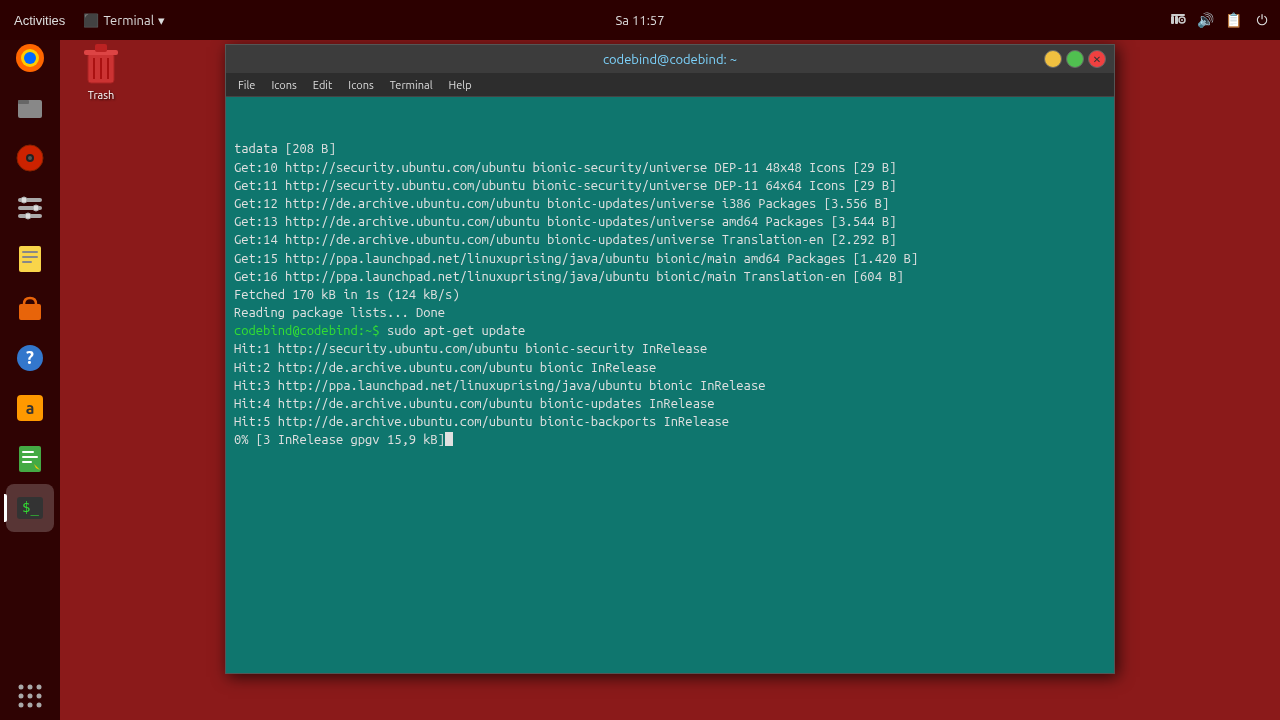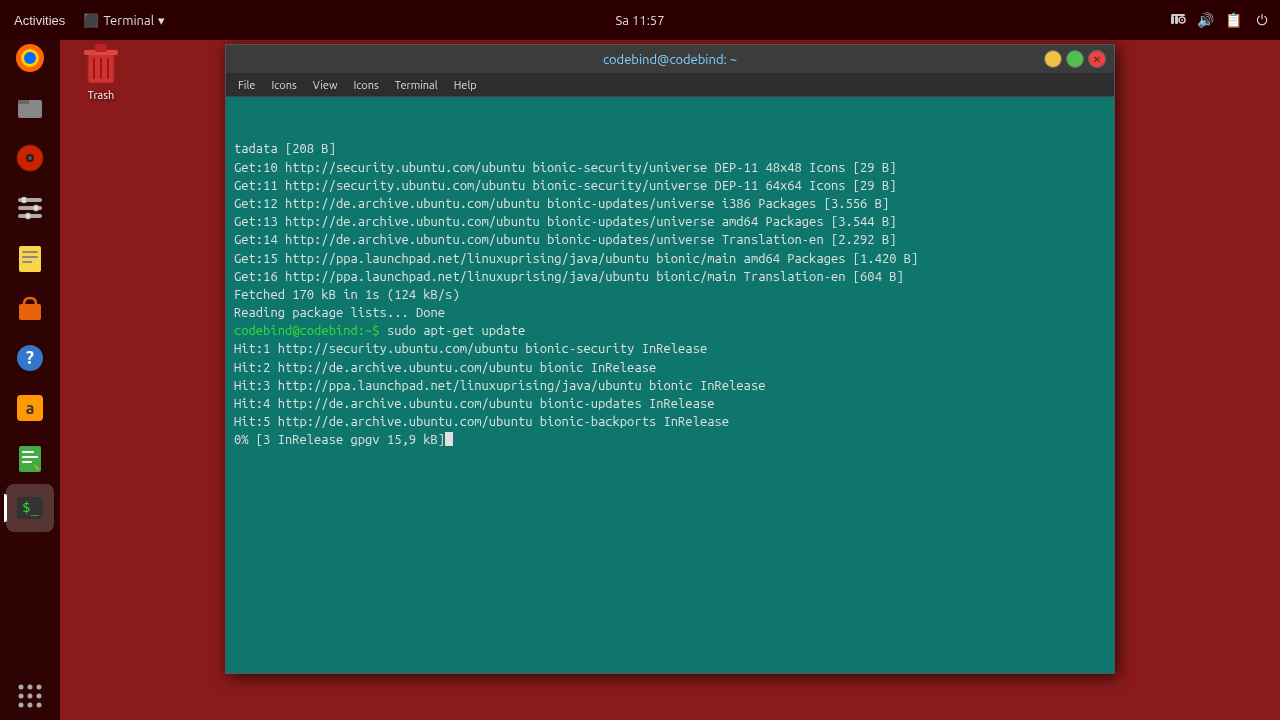--- a/index.html
+++ b/index.html
@@ -384,21 +384,21 @@
     <span id="terminal-title">codebind@codebind: ~</span>
     <div id="window-controls">
       <div class="win-btn minimize"></div>
       <div class="win-btn maximize"></div>
       <div class="win-btn close">✕</div>
     </div>
   </div>
   <div id="terminal-menubar">
     <span class="menu-item">File</span>
     <span class="menu-item">Icons</span>
-    <span class="menu-item">View</span>
+    <span class="menu-item">Edit</span>
     <span class="menu-item">Icons</span>
     <span class="menu-item">Terminal</span>
     <span class="menu-item">Help</span>
   </div>
   <div id="terminal-body">
     <div id="terminal-content"><div>tadata [208 B]</div><div>Get:10 http://security.ubuntu.com/ubuntu bionic-security/universe DEP-11 48x48 Icons [29 B]</div><div>Get:11 http://security.ubuntu.com/ubuntu bionic-security/universe DEP-11 64x64 Icons [29 B]</div><div>Get:12 http://de.archive.ubuntu.com/ubuntu bionic-updates/universe i386 Packages [3.556 B]</div><div>Get:13 http://de.archive.ubuntu.com/ubuntu bionic-updates/universe amd64 Packages [3.544 B]</div><div>Get:14 http://de.archive.ubuntu.com/ubuntu bionic-updates/universe Translation-en [2.292 B]</div><div>Get:15 http://ppa.launchpad.net/linuxuprising/java/ubuntu bionic/main amd64 Packages [1.420 B]</div><div>Get:16 http://ppa.launchpad.net/linuxuprising/java/ubuntu bionic/main Translation-en [604 B]</div><div>Fetched 170 kB in 1s (124 kB/s)</div><div>Reading package lists... Done</div><div><span class="prompt-green">codebind@codebind:~$</span><span class="prompt-white"> sudo apt-get update</span></div><div>Hit:1 http://security.ubuntu.com/ubuntu bionic-security InRelease</div><div>Hit:2 http://de.archive.ubuntu.com/ubuntu bionic InRelease</div><div>Hit:3 http://ppa.launchpad.net/linuxuprising/java/ubuntu bionic InRelease</div><div>Hit:4 http://de.archive.ubuntu.com/ubuntu bionic-updates InRelease</div><div>Hit:5 http://de.archive.ubuntu.com/ubuntu bionic-backports InRelease</div><div>0% [3 InRelease gpgv 15,9 kB]<span class="cursor"></span></div></div>
   </div>
 </div>
 
 </body></html>

